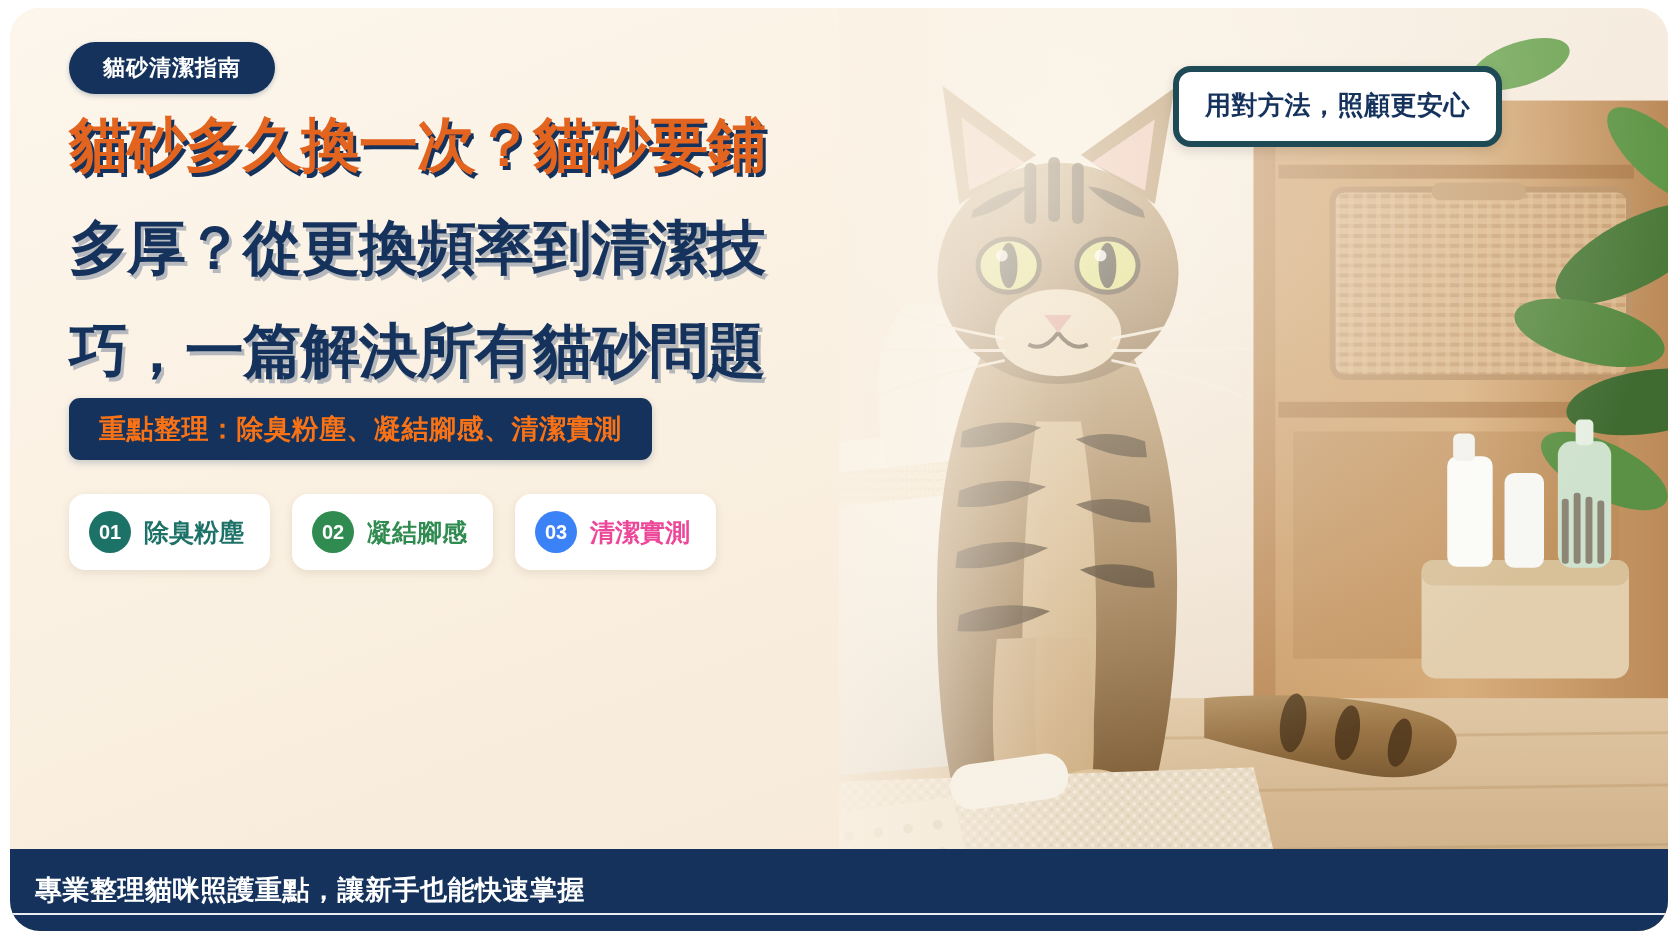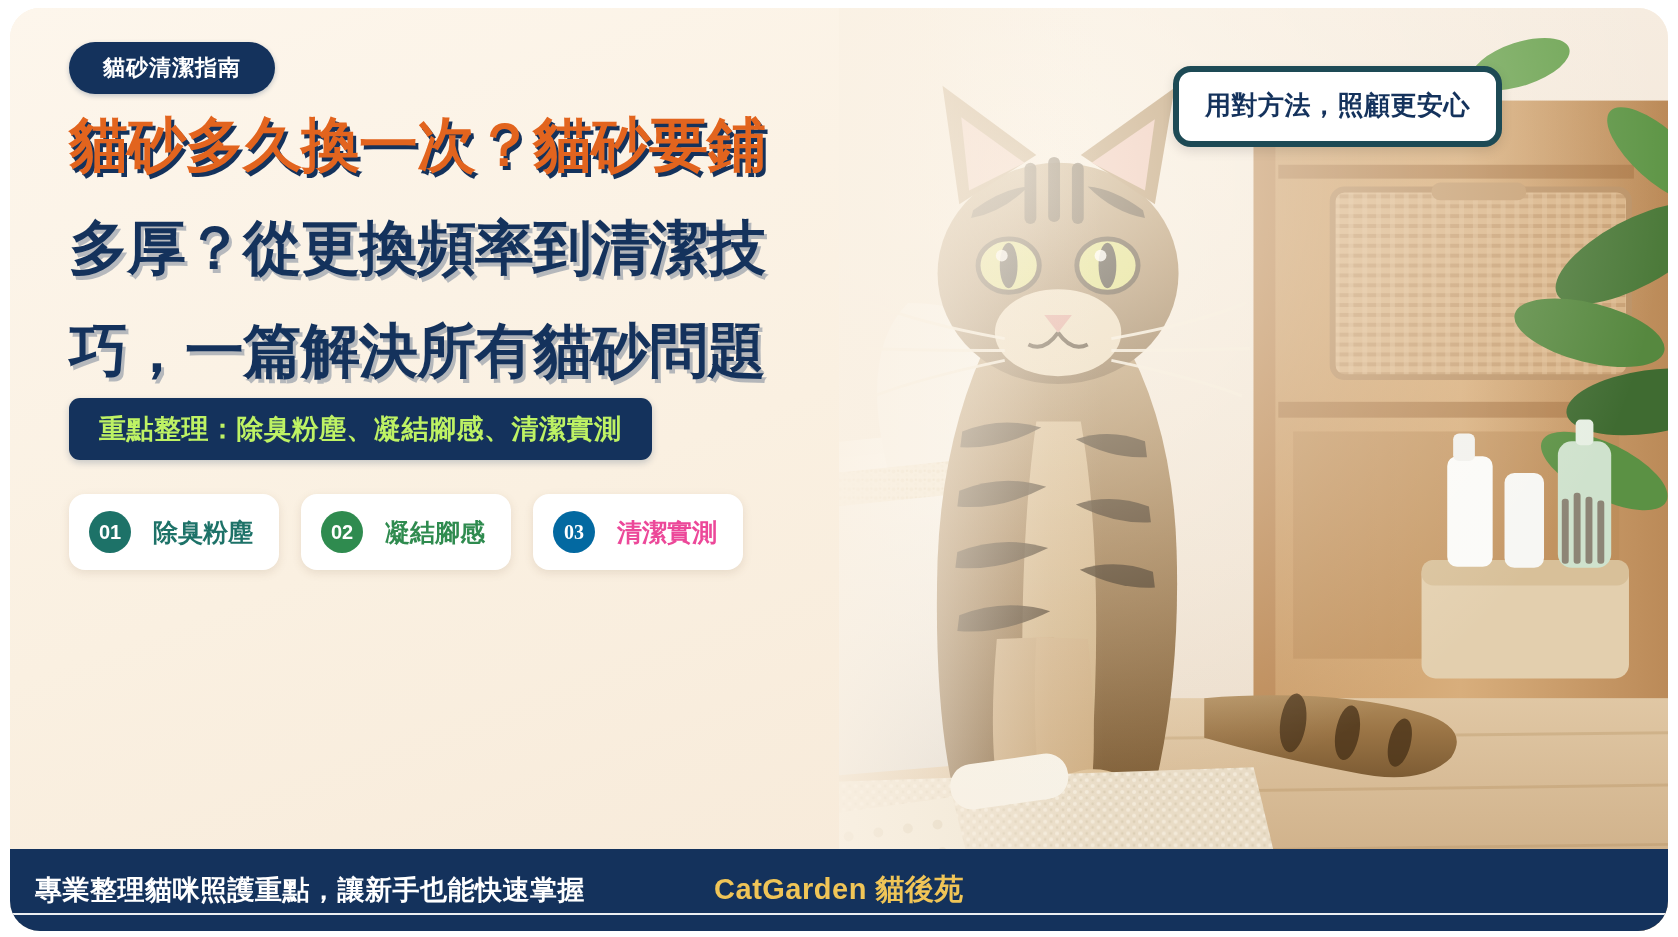--- a/index.html
+++ b/index.html
@@ -83,34 +83,34 @@
     color:#14325c;
     text-shadow:3px 4px 0 rgba(20,50,92,.30);
     margin-top:37px;
   }
 
   
   .subtitle-bar {
     margin-top:14px;
     display:inline-block;
     background:#14325c;
-    color:#bef264;
+    color:#f97316;
     font-size:27px;
     font-weight:bold;
     letter-spacing:.5px;
     padding:13px 30px;
     border-radius:11px;
     box-shadow:0 3px 7px rgba(20,50,92,.22);
     text-align:center;
   }
 
   
   .chips { margin-top:34px; display:flex; gap:22px; }
   .chip {
-    display:flex; align-items:center; gap:22px;
+    display:flex; align-items:center; gap:13px;
     background:#ffffff;
     border-radius:16px;
     padding:17px 26px 17px 20px;
     box-shadow:0 3px 10px rgba(110,80,50,.13);
   }
   .chip-num {
     width:42px; height:42px; flex:0 0 42px;
     border-radius:50%;
     color:#ffffff;
     font-size:20px; font-weight:bold;
@@ -384,30 +384,29 @@
       <div class="chips">
         <div class="chip">
           <span class="chip-num" style="background: rgb(29, 114, 104);">01</span>
           <span class="chip-label" style="color: rgb(29, 114, 104);">除臭粉塵</span>
         </div>
         <div class="chip">
           <span class="chip-num" style="background: rgb(47, 139, 79);">02</span>
           <span class="chip-label" style="color: rgb(47, 139, 79);">凝結腳感</span>
         </div>
         <div class="chip">
-          <span class="chip-num" style="background: #0369a1; font-family: Liberation Serif, serif;">03</span>
+          <span class="chip-num" style="background: #3b82f6;">03</span>
           <span class="chip-label" style="color: #ec4899;">清潔實測</span>
         </div>
       </div>
     </div>
 
     <div class="callout" style="border-color: rgb(29, 74, 85);">
       <div class="callout-title">用對方法，照顧更安心</div>
     </div>
 
     <div class="footer" style="background: rgb(20, 50, 92);">
       <div class="footer-text">專業整理貓咪照護重點，讓新手也能快速掌握</div>
-      <div class="footer-brand" style="color: rgb(240, 197, 87);">CatGarden 貓後苑</div>
       <div class="footer-rule"></div>
     </div>
 
   </div>
 </div>
 
 </body></html>

